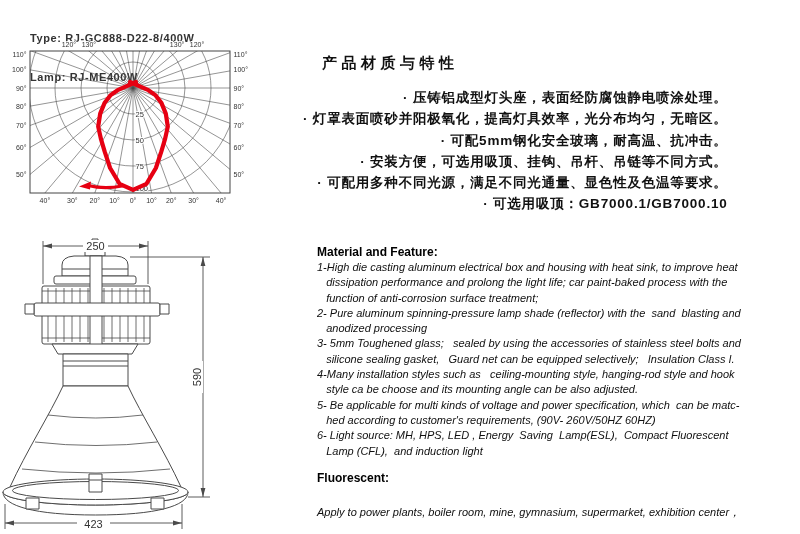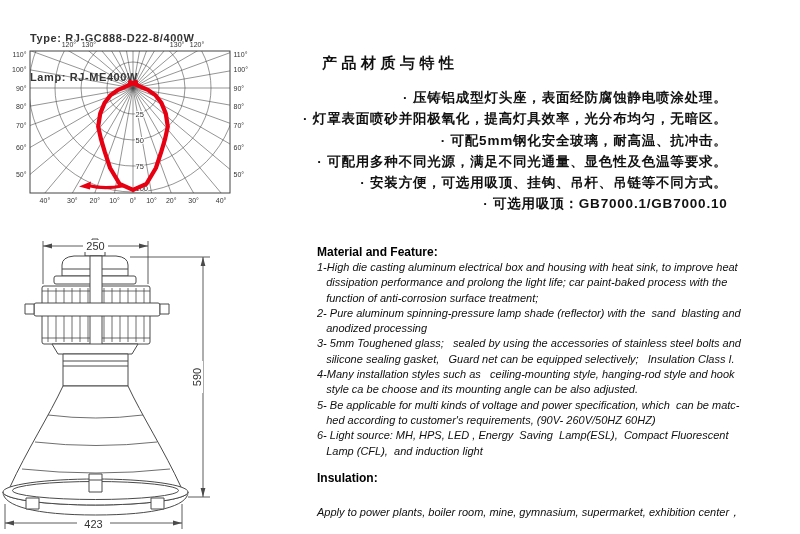--- a/index.html
+++ b/index.html
@@ -191,23 +191,23 @@
       <line x1="5" y1="285" x2="182" y2="285"></line>
       <polygon points="5,285 14,282.6 14,287.4" fill="#4a4a4a" stroke="none"></polygon>
       <polygon points="182,285 173,282.6 173,287.4" fill="#4a4a4a" stroke="none"></polygon>
       <rect x="77" y="279" width="33" height="13" fill="#fff" stroke="none"></rect>
       <text x="93.5" y="289.5" text-anchor="middle" font-size="11" fill="#333" stroke="none">423</text>
     </g>
   </svg>
 
   <div class="abs cn-title">产品材质与特性</div>
 
-  <div class="abs cn-bullets"><div>· 压铸铝成型灯头座，表面经防腐蚀静电喷涂处理。</div><div>· 灯罩表面喷砂并阳极氧化，提高灯具效率，光分布均匀，无暗区。</div><div>· 可配5mm钢化安全玻璃，耐高温、抗冲击。</div><div>· 可配用多种不同光源，满足不同光通量、显色性及色温等要求。</div><div>· 安装方便，可选用吸顶、挂钩、吊杆、吊链等不同方式。</div><div>· 可选用吸顶：GB7000.1/GB7000.10</div></div>
+  <div class="abs cn-bullets"><div>· 压铸铝成型灯头座，表面经防腐蚀静电喷涂处理。</div><div>· 灯罩表面喷砂并阳极氧化，提高灯具效率，光分布均匀，无暗区。</div><div>· 可配5mm钢化安全玻璃，耐高温、抗冲击。</div><div>· 安装方便，可选用吸顶、挂钩、吊杆、吊链等不同方式。</div><div>· 可配用多种不同光源，满足不同光通量、显色性及色温等要求。</div><div>· 可选用吸顶：GB7000.1/GB7000.10</div></div>
 
   <div class="abs en-heading" style="left:317px;top:245px;">Material and Feature:</div>
 
   <div class="abs en-lines" style="left:317px;top:260px;"><div>1-High die casting aluminum electrical box and housing with heat sink, to improve heat</div><div>   dissipation performance and prolong the light life; car paint-baked process with the</div><div>   function of anti-corrosion surface treatment;</div><div>2- Pure aluminum spinning-pressure lamp shade (reflector) with the  sand  blasting and</div><div>   anodized processing</div><div>3- 5mm Toughened glass;   sealed by using the accessories of stainless steel bolts and</div><div>   silicone sealing gasket,   Guard net can be equipped selectively;   Insulation Class I.</div><div>4-Many installation styles such as   ceiling-mounting style, hanging-rod style and hook</div><div>   style ca be choose and its mounting angle can be also adjusted.</div><div>5- Be applicable for multi kinds of voltage and power specification, which  can be matc-</div><div>   hed according to customer's requirements, (90V- 260V/50HZ 60HZ)</div><div>6- Light source: MH, HPS, LED , Energy  Saving  Lamp(ESL),  Compact Fluorescent</div><div>   Lamp (CFL),  and induction light</div></div>
 
-  <div class="abs en-heading" style="left:317px;top:471px;">Insulation:</div>
+  <div class="abs en-heading" style="left:317px;top:471px;">Fluorescent:</div>
 
   <div class="abs en-lines app-lines" style="left:317px;top:505px;"><div>Apply to power plants, boiler room, mine, gymnasium, supermarket, exhibition center，</div></div>
 
 </div>
 
 </body></html>

